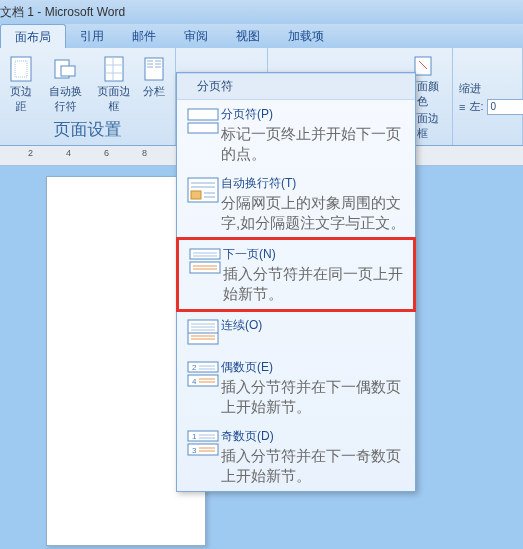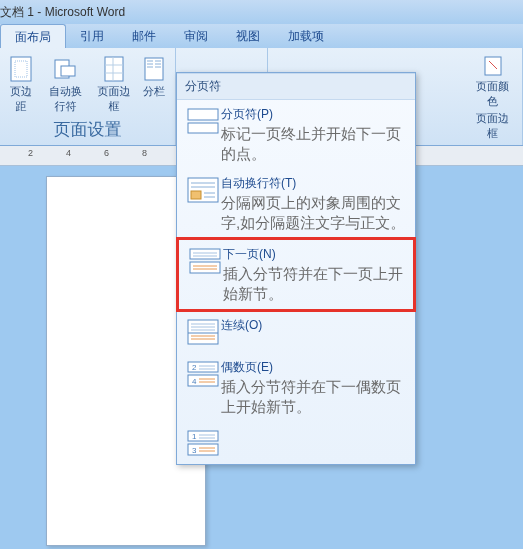--- a/index.html
+++ b/index.html
@@ -12,21 +12,21 @@
   .rgroup { border-right: 1px solid #a9c8e8; padding: 4px 6px 2px 6px; display: flex; flex-direction: column; align-items: center; justify-content: center; }
   .ricons { display: flex; gap: 6px; }
   .rbtn { display: flex; flex-direction: column; align-items: center; gap: 2px; padding: 2px; cursor: pointer; }
   .rlabel { font-size: 11px; color: #2b4e7e; text-align: center; }
   .glabel { font-size: 17px; color: #3a6aa0; padding-top: 2px; }
   .bigicon { width: 26px; height: 26px; display: flex; align-items: center; justify-content: center; }
   .dropwrap { position: relative; }
   .dropbtn { background: linear-gradient(#ffe8a6,#ffd86b); border: 1px solid #c8a94e; border-radius: 3px; padding: 2px 6px; display: flex; align-items: center; gap: 4px; cursor: pointer; height: 22px; }
   .dropbtn .arrow { font-size: 9px; color: #555; }
   .dropdown { position: absolute; top: 24px; left: 0; width: 240px; background: linear-gradient(#f6faff,#e9f2fc); border: 1px solid #7fa9d8; box-shadow: 2px 2px 6px rgba(0,0,0,0.25); z-index: 50; }
-  .ddsect { background: #e1ecf8; padding: 4px 8px; color: #2b4e7e; font-size: 12px; border-bottom: 1px solid #c5d9ef; border-top: 1px solid #c5d9ef; }
+  .ddsect { background: #e1ecf8; padding: 4px 20px; color: #2b4e7e; font-size: 12px; border-bottom: 1px solid #c5d9ef; border-top: 1px solid #c5d9ef; }
   .dditem { display: flex; padding: 6px 8px; cursor: pointer; }
   .dditem.highlight { border: 3px solid #e6322a; margin: -1px; position: relative; z-index: 2; }
   .ddicon { width: 36px; height: 30px; flex-shrink: 0; display: flex; align-items: center; justify-content: center; }
   .ddtext { flex: 1; }
   .ddtitle { color: #1e4b8f; font-size: 12px; }
   .dddesc { color: #6a6a6a; font-size: 15px; line-height: 1.3; margin-top: 1px; }
   .ruler { height: 20px; background: #e8edf3; border-bottom: 1px solid #a9c0d8; position: relative; font-size: 9px; color: #555; }
   .ruler .tick { position: absolute; top: 2px; }
   .docarea { background: #9ec9f0; height: 383px; display: flex; }
   .page { margin: 10px 0 0 46px; width: 160px; height: 370px; background: #fff; border: 1px solid #93aecb; box-shadow: 2px 2px 4px rgba(0,0,0,0.15); }
@@ -150,21 +150,21 @@
               <rect x="2" y="2" width="30" height="10" fill="#fff" stroke="#5a8bc4"></rect>
               <line x1="5" y1="6" x2="29" y2="6" stroke="#a7c3e2"></line>
               <line x1="5" y1="9" x2="29" y2="9" stroke="#a7c3e2"></line>
               <rect x="2" y="15" width="30" height="11" fill="#fff" stroke="#5a8bc4"></rect>
               <line x1="5" y1="19" x2="29" y2="19" stroke="#e79a56"></line>
               <line x1="5" y1="22" x2="29" y2="22" stroke="#e79a56"></line>
             </svg>
           </span>
         <div class="ddtext">
           <div class="ddtitle">下一页(N)</div>
-          <div class="dddesc">插入分节符并在下一页上开始新节。</div>
+          <div class="dddesc">插入分节符并在同一页上开始新节。</div>
         </div>
       </div>
 
       <div class="dditem">
         <span class="ddicon">
             <svg width="34" height="28">
               <rect x="2" y="2" width="30" height="24" fill="#fff" stroke="#5a8bc4"></rect>
               <line x1="5" y1="6" x2="29" y2="6" stroke="#a7c3e2"></line>
               <line x1="5" y1="9" x2="29" y2="9" stroke="#a7c3e2"></line>
               <line x1="5" y1="12" x2="29" y2="12" stroke="#a7c3e2"></line>
@@ -203,35 +203,52 @@
               <rect x="2" y="2" width="30" height="10" fill="#fff" stroke="#5a8bc4"></rect>
               <text x="6" y="10" font-size="8" fill="#4a7fbd">1</text>
               <line x1="13" y1="6" x2="29" y2="6" stroke="#a7c3e2"></line>
               <line x1="13" y1="9" x2="29" y2="9" stroke="#a7c3e2"></line>
               <rect x="2" y="15" width="30" height="11" fill="#fff" stroke="#5a8bc4"></rect>
               <text x="6" y="24" font-size="8" fill="#4a7fbd">3</text>
               <line x1="13" y1="19" x2="29" y2="19" stroke="#e79a56"></line>
               <line x1="13" y1="22" x2="29" y2="22" stroke="#e79a56"></line>
             </svg>
           </span>
+        <div class="ddtext">
+          <div class="ddtitle">奇数页(D)</div>
+          <div class="dddesc">插入分节符并在下一奇数页上开始新节。</div>
+        </div>
       </div>
     </div>
   </div>
 
   <div style="position:absolute; right:0; top:0; display:flex; height:100%;">
     <div class="rgroup" style="width:60px;">
       <div class="sidegrp" style="display:flex; flex-direction:column; align-items:center; gap:2px;">
         <svg width="20" height="22">
             <rect x="2" y="2" width="16" height="18" fill="#fff" stroke="#5a8bc4"></rect>
             <path d="M6 6 l8 8" stroke="#d9534f"></path>
           </svg>
         <span class="rlabel">页面颜色</span>
         <span class="rlabel">页面边框</span>
       </div>
     </div>
+    <div class="rgroup" style="width:70px; align-items:flex-start;">
+      <div class="siderow">
+        <span>缩进</span>
+      </div>
+      <div class="siderow">
+        <span>≡ </span>
+        <span>左:</span>
+        <span class="spin">
+          <span>0</span>
+
+        </span>
+      </div>
+    </div>
   </div>
 </div>
 
 <div class="ruler">
   <span class="tick" style="left:28px;">2</span>
   <span class="tick" style="left:66px;">4</span>
   <span class="tick" style="left:104px;">6</span>
   <span class="tick" style="left:142px;">8</span>
 </div>
 

